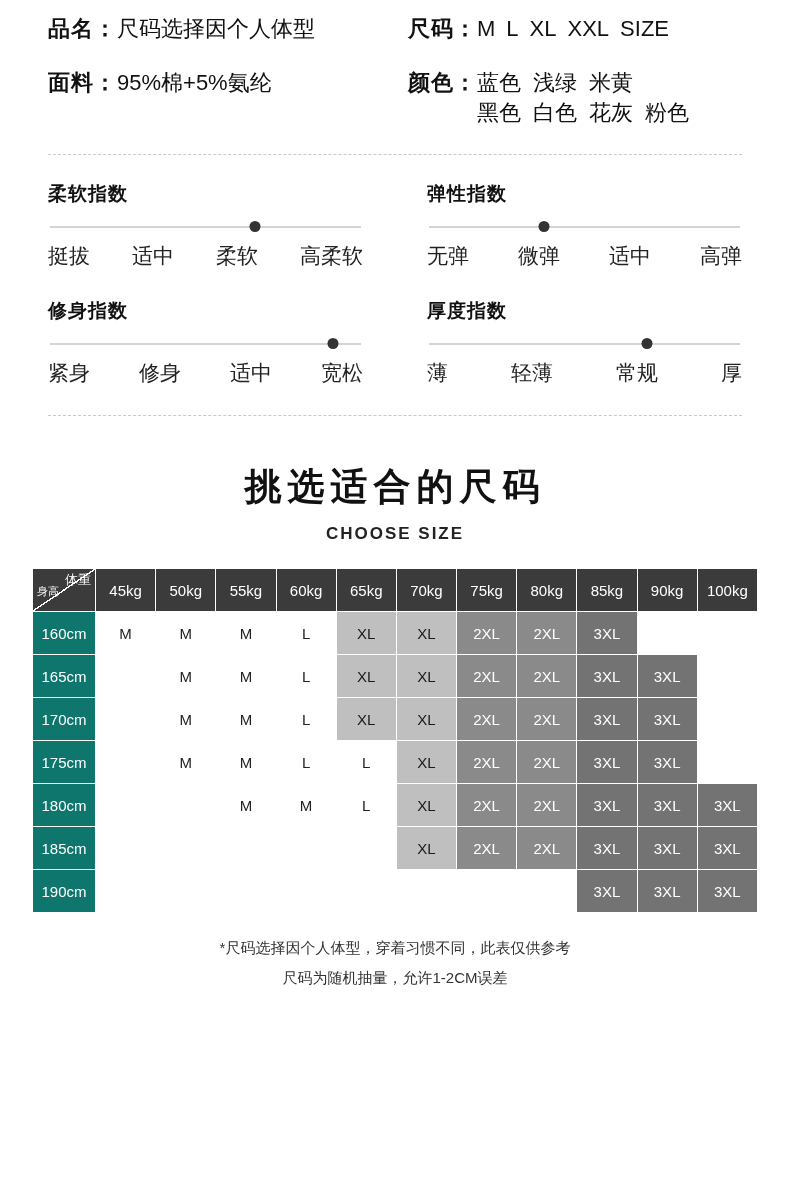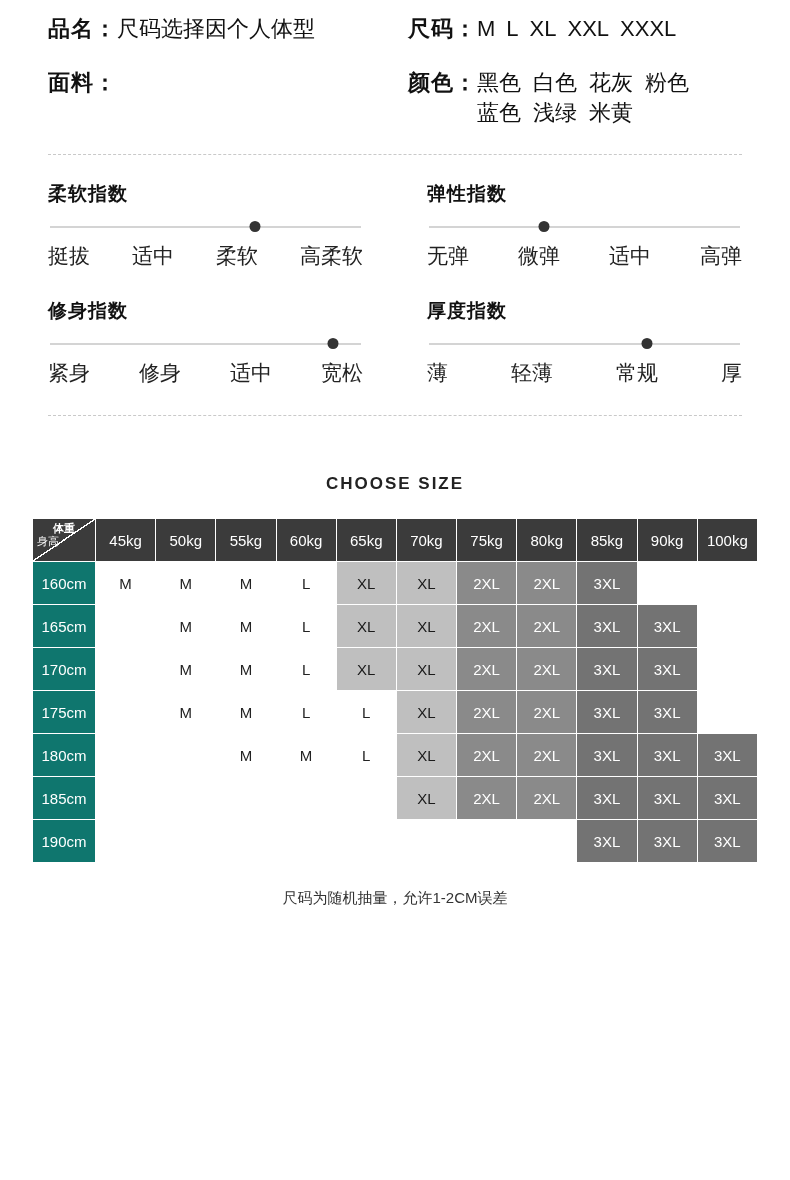--- a/index.html
+++ b/index.html
@@ -158,23 +158,23 @@
     position: absolute;
     top: 0; left: 0;
     width: 100%; height: 100%;
     background: linear-gradient(to bottom right,
       transparent 0%, transparent calc(50% - 0.7px),
       #ffffff calc(50% - 0.7px), #ffffff calc(50% + 0.7px),
       transparent calc(50% + 0.7px), transparent 100%);
   }
   th.corner .w {
     position: absolute;
-    top: 2px; right: 20px;
-    font-size: 11px;
-    font-weight: bold;
+    top: 2px; right: 4px;
+    font-size: 13px;
+    font-weight: normal;
   }
   th.corner .h {
     position: absolute;
     bottom: 12px; left: 4px;
     font-size: 11px;
     font-weight: normal;
   }
   th.weight {
     background: #3b3b3b;
     color: #ffffff;
@@ -210,38 +210,39 @@
   <div class="spec">
     <div class="spec-row">
       <div class="spec-cell left">
         <span class="spec-label">品名：</span>
         <span class="spec-value">尺码选择因个人体型</span>
       </div>
       <div class="spec-cell">
         <span class="spec-label">尺码：</span>
         <span class="spec-value">
           <span class="sizes">
-            <span>M</span><span>L</span><span>XL</span><span>XXL</span><span>XXXL</span>
+            <span>M</span><span>L</span><span>XL</span><span>XXL</span><span>SIZE</span>
           </span>
         </span>
       </div>
     </div>
 
     <div class="spec-row second">
       <div class="spec-cell left">
         <span class="spec-label">面料：</span>
+        <span class="spec-value">95%棉+5%氨纶</span>
       </div>
       <div class="spec-cell">
         <span class="spec-label">颜色：</span>
         <span class="spec-value">
           <div class="colors-line">
-            <span>黑色</span><span>白色</span><span>花灰</span><span>粉色</span>
+            <span>蓝色</span><span>浅绿</span><span>米黄</span>
           </div>
           <div class="colors-line">
-            <span>蓝色</span><span>浅绿</span><span>米黄</span>
+            <span>黑色</span><span>白色</span><span>花灰</span><span>粉色</span>
           </div>
         </span>
       </div>
     </div>
   </div>
 
   <hr class="dashed first">
 
   <div class="meters">
 
@@ -299,20 +300,21 @@
         <span>常规</span>
         <span>厚</span>
       </div>
     </div>
 
   </div>
 
   <hr class="dashed">
 
   <div class="heading-wrap">
+    <div class="heading-cn">挑选适合的尺码</div>
     <div class="heading-en">CHOOSE SIZE</div>
   </div>
 
   <div class="table-wrap">
     <table class="size-table">
       <thead>
         <tr>
           <th class="corner">
             <span class="slash"></span>
             <span class="w">体重</span>
@@ -436,16 +438,17 @@
           <td class="cell-l4">3XL</td>
           <td class="cell-l4">3XL</td>
           <td class="cell-l4">3XL</td>
         </tr>
 
       </tbody>
     </table>
   </div>
 
   <div class="notes">
+    <div>*尺码选择因个人体型，穿着习惯不同，此表仅供参考</div>
     <div>尺码为随机抽量，允许1-2CM误差</div>
   </div>
 
 </div>
 
 </body></html>

